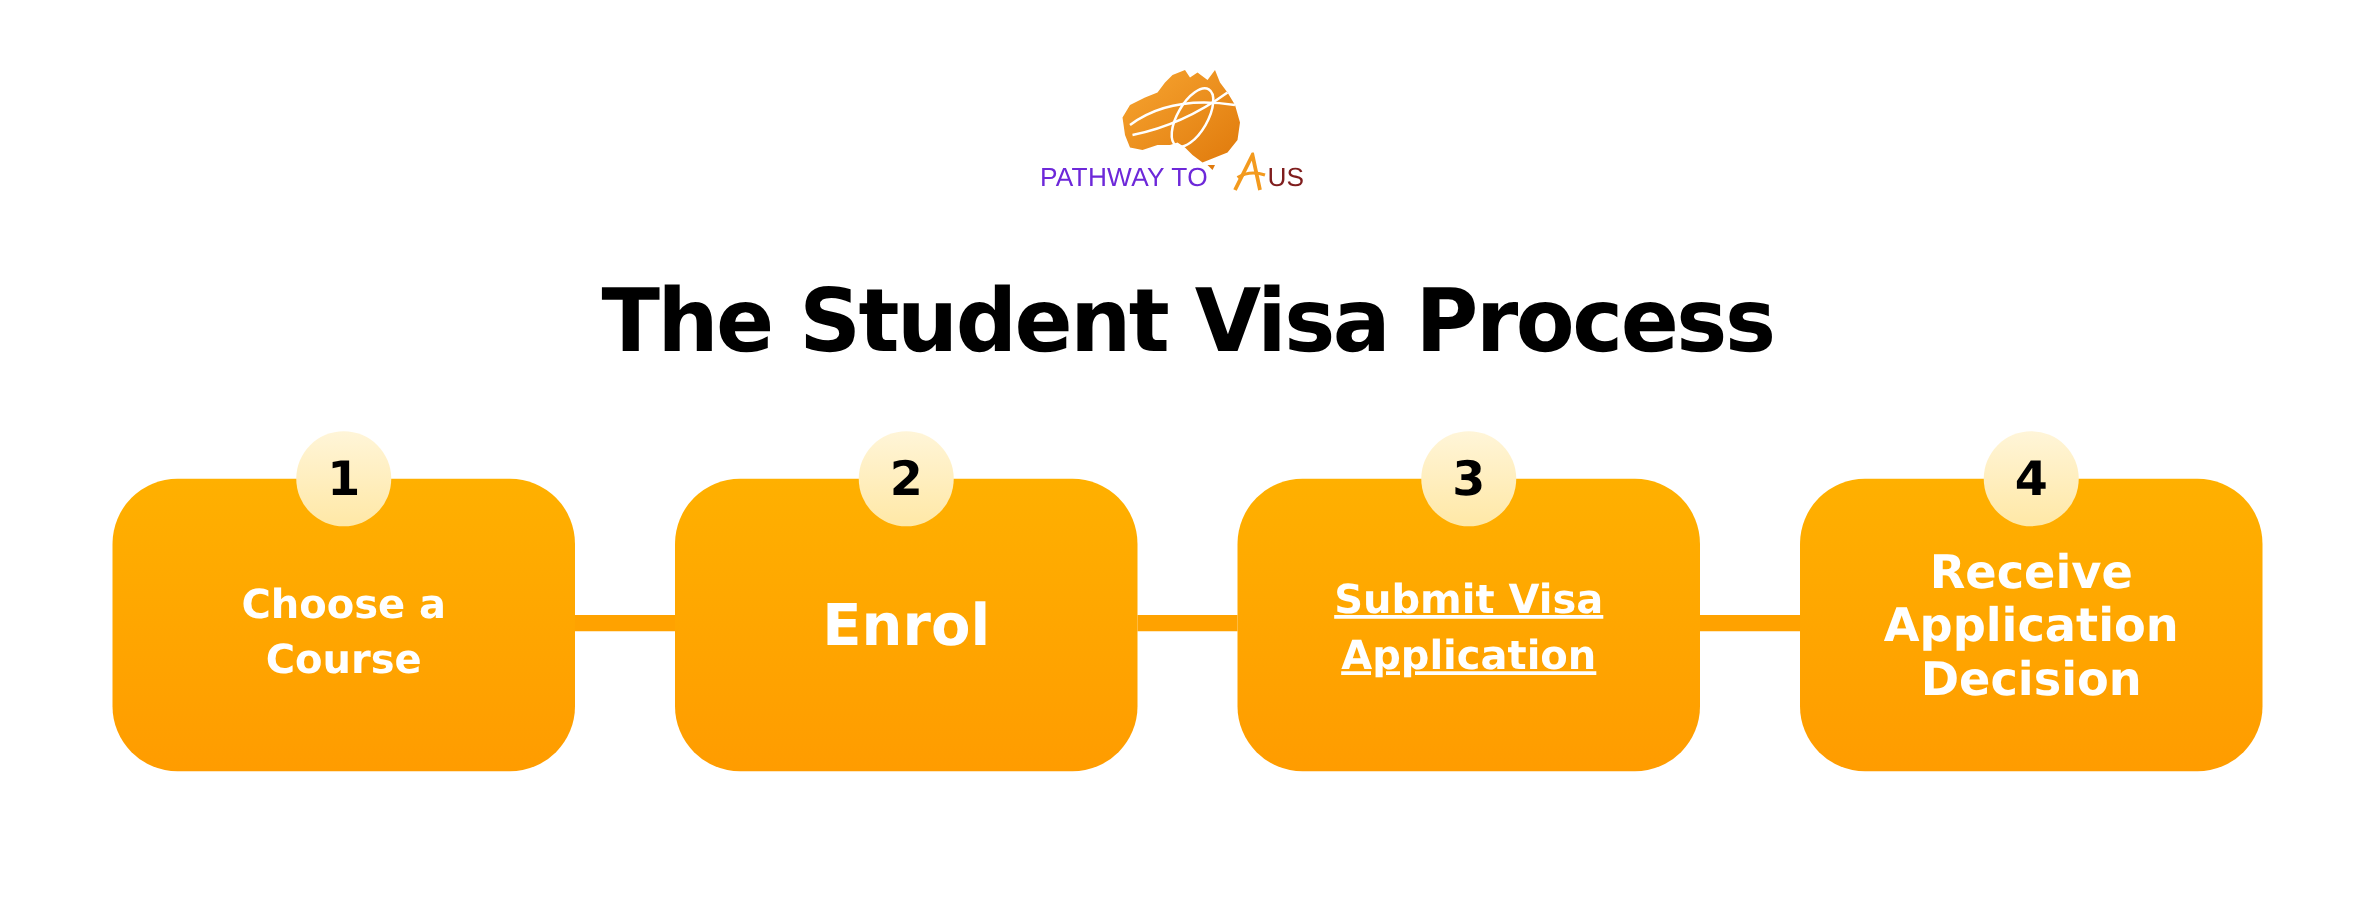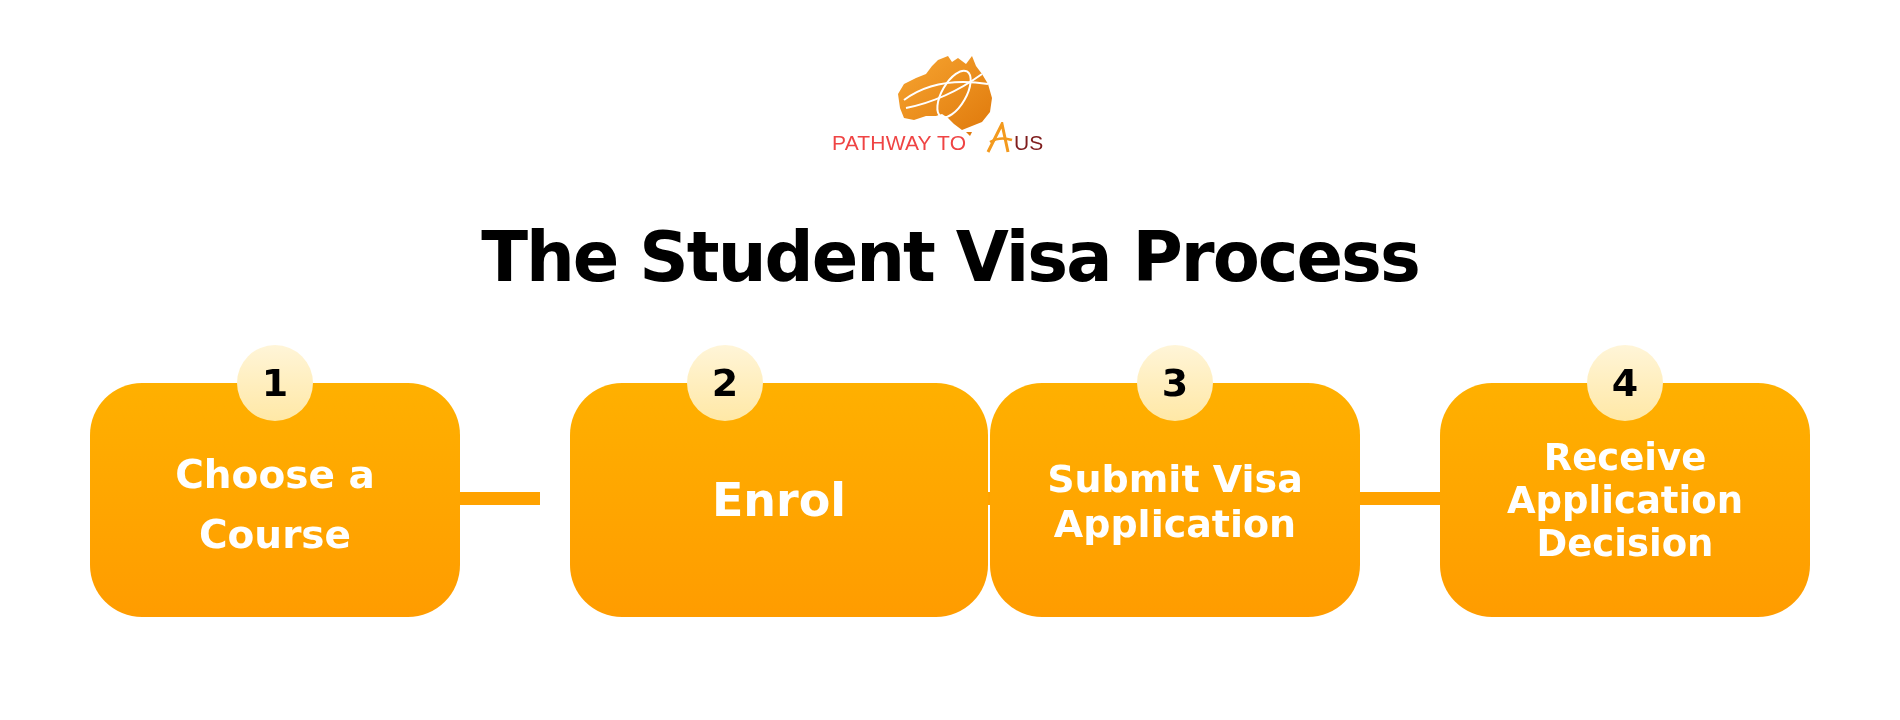--- a/index.html
+++ b/index.html
@@ -1,20 +1,20 @@
 <!DOCTYPE html>
 <html><head>
 <meta charset="utf-8">
 <style>
   html, body { margin:0; padding:0; background:#ffffff; }
   body { width:1900px; height:720px; position:relative; overflow:hidden; font-family:"Liberation Sans", sans-serif; }
 
   .logo { position:absolute; left:826px; top:52px; width:240px; height:110px; }
   .logo-map { position:absolute; left:70px; top:2px; width:100px; height:82px; }
-  .logo-text { position:absolute; left:6px; top:79px; font-family:"Liberation Sans", sans-serif; font-size:21px; color:#ef4444; letter-spacing:0.2px; white-space:nowrap; }
+  .logo-text { position:absolute; left:6px; top:79px; font-family:"Liberation Sans", sans-serif; font-size:21px; color:#6d28d9; letter-spacing:0.2px; white-space:nowrap; }
   .logo-a { position:absolute; left:160px; top:70px; width:28px; height:32px; }
   .logo-us { position:absolute; left:188px; top:79px; font-family:"Liberation Sans", sans-serif; font-size:21px; color:#7f1d1d; white-space:nowrap; }
 
   .title { position:absolute; left:0; width:1900px; top:212px; text-align:center; font-family:"DejaVu Sans", sans-serif; font-weight:bold; font-size:70px; color:#000; letter-spacing:-2px; transform:scaleX(0.98); line-height:90px; }
 
   .connector { position:absolute; height:13px; top:492px; background:#FFA200; }
 
   .step { position:absolute; top:383px; width:370px; height:234px; border-radius:52px; background:linear-gradient(to bottom, #FFB000 0%, #FF9C00 100%); }
   .step-label { position:absolute; left:0; right:0; top:0; bottom:0; display:flex; align-items:center; justify-content:center; text-align:center; color:#fff; font-family:"DejaVu Sans", sans-serif; font-weight:bold; padding:0 30px; box-sizing:border-box; }
   .step-label span { display:block; white-space:pre-line; }
@@ -46,32 +46,32 @@
   <span class="logo-us">US</span>
 </div>
 
 <div class="title">The Student Visa Process</div>
 
 <div class="connector" style="left:460px;width:80px;"></div>
 <div class="connector" style="left:910px;width:80px;"></div>
 <div class="connector" style="left:1360px;width:80px;"></div>
 
 <div class="step" style="left:90px;">
-  <div class="step-label" style="font-size:39px;line-height:60px;padding-top:10px;">
+  <div class="step-label" style="font-size:32px;line-height:44px;padding-top:10px;">
     <span>Choose a
 Course</span>
   </div>
 </div>
-<div class="step" style="left:570px;padding-left:48px;">
+<div class="step" style="left:540px;">
   <div class="step-label" style="font-size:46px;line-height:52px;padding-top:0;">
     <span>Enrol</span>
   </div>
 </div>
 <div class="step" style="left:990px;">
-  <div class="step-label" style="font-size:38px;line-height:45px;padding-top:4px;">
+  <div class="step-label" style="font-size:32px;line-height:45px;padding-top:4px;text-decoration:underline;">
     <span>Submit Visa
 Application</span>
   </div>
 </div>
 <div class="step" style="left:1440px;">
   <div class="step-label" style="font-size:37px;line-height:43px;padding-top:0;">
     <span>Receive
 Application
 Decision</span>
   </div>

